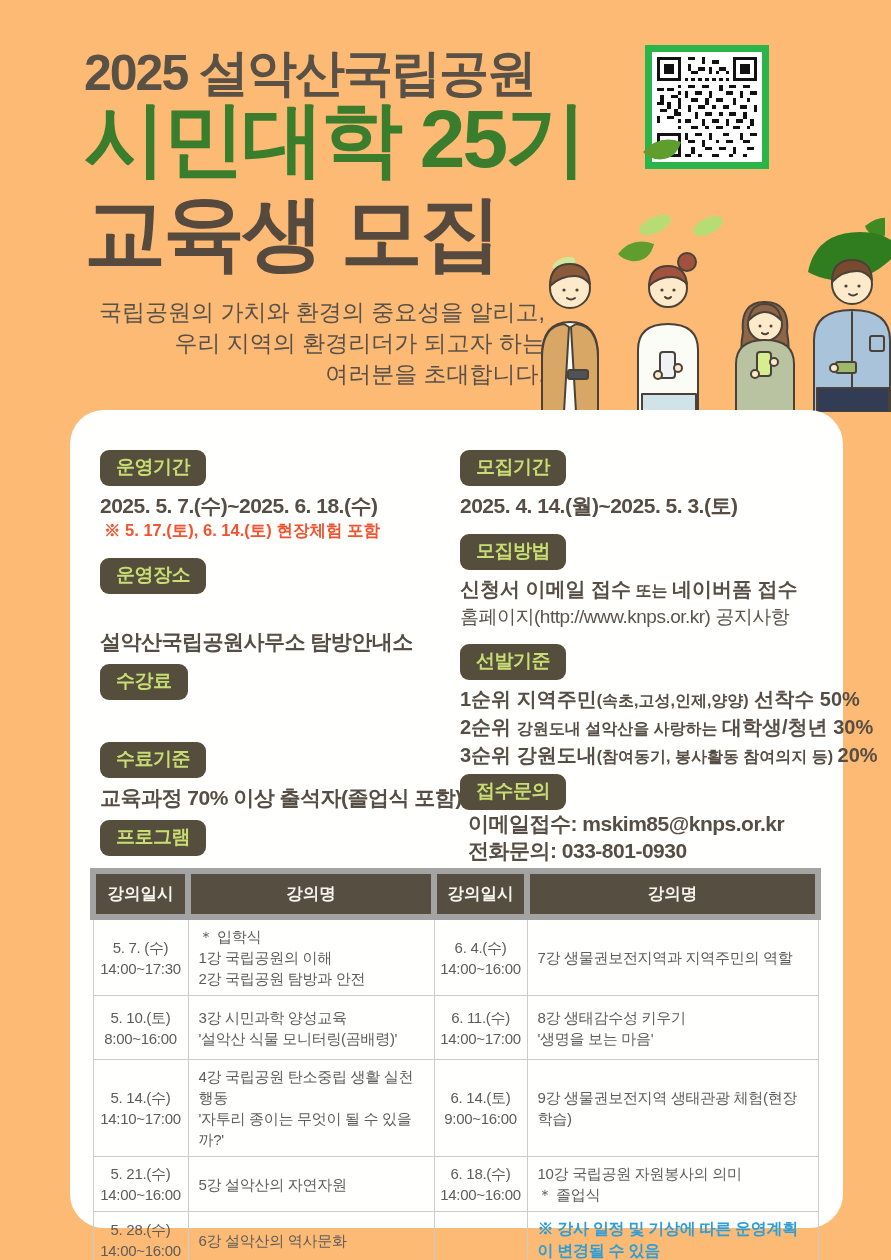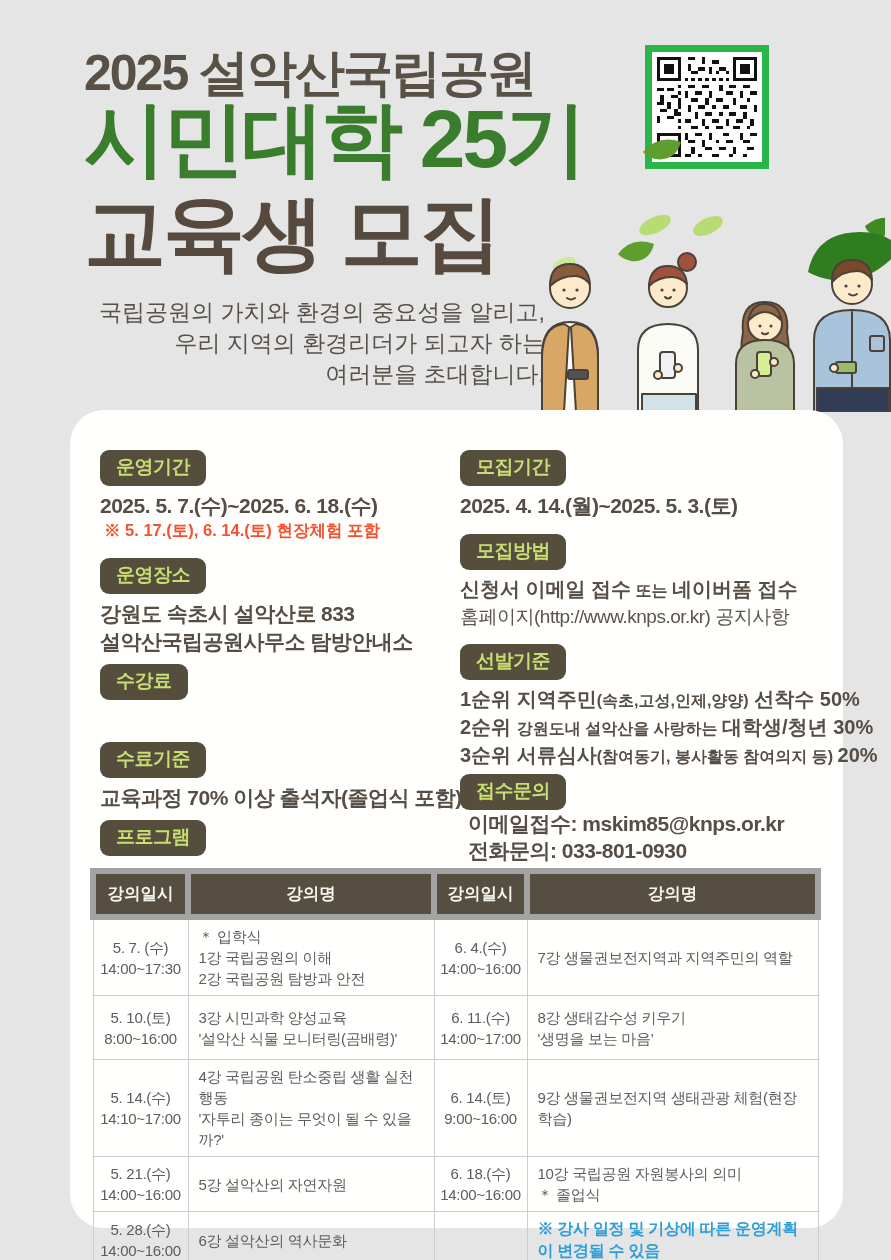--- a/index.html
+++ b/index.html
@@ -1,18 +1,18 @@
 <!DOCTYPE html>
 <html><head>
 <meta charset="utf-8">
 <style>
   html,body { margin:0; padding:0; }
   .poster {
     position:relative; width:891px; height:1260px; overflow:hidden;
-    background:#e5e5e5;
+    background:#fdba74;
     font-family:"Liberation Sans", sans-serif;
     color:#564e45;
   }
   .abs { position:absolute; }
 
   
   .title1 { left:84px; top:40px; font-size:50px; font-weight:800; letter-spacing:-2px; color:#5a5146; }
   .title2 { left:84px; top:98px; font-size:82px; font-weight:800; letter-spacing:-3px; color:#3a7d2c; line-height:1; }
   .title3 { left:84px; top:192px; font-size:82px; font-weight:800; letter-spacing:-3px; color:#564a3e; line-height:1; }
   .subtitle { right:346px; top:297px; text-align:right; font-size:23px; line-height:31px; font-weight:400; color:#57514a; white-space:nowrap; }
@@ -155,21 +155,20 @@
     </g>
   </svg>
 
   <div class="abs card">
 
     <span class="badge lcol" style="top:40px">운영기간</span>
     <div class="val lcol" style="top:82px">2025. 5. 7.(수)~2025. 6. 18.(수)</div>
     <div class="red lcol" style="top:110px; left:34px">※ 5. 17.(토), 6. 14.(토) 현장체험 포함</div>
 
     <span class="badge lcol" style="top:148px">운영장소</span>
-    <div class="val lcol" style="top:190px">강원도 속초시 설악산로 833</div>
     <div class="val lcol" style="top:218px">설악산국립공원사무소 탐방안내소</div>
 
     <span class="badge lcol" style="top:254px">수강료</span>
 
     <span class="badge lcol" style="top:332px">수료기준</span>
     <div class="val lcol" style="top:374px">교육과정 70% 이상 출석자(졸업식 포함)</div>
 
     <span class="badge lcol" style="top:410px">프로그램</span>
 
     <span class="badge rcol" style="top:40px">모집기간</span>
@@ -182,21 +181,21 @@
     <div class="val2 rcol" style="top:194px">홈페이지(http://www.knps.or.kr) 공지사항</div>
 
     <span class="badge rcol" style="top:234px">선발기준</span>
     <div class="mix rcol" style="top:276px">
       <span class="big">1순위 지역주민</span><span class="sm">(속초,고성,인제,양양)</span><span class="big"> 선착수 50%</span>
     </div>
     <div class="mix rcol" style="top:304px">
       <span class="big">2순위 </span><span class="sm">강원도내 설악산을 사랑하는 </span><span class="big">대학생/청년 30%</span>
     </div>
     <div class="mix rcol" style="top:332px">
-      <span class="big">3순위 서류심사</span><span class="sm">(참여동기, 봉사활동 참여의지 등) </span><span class="big">20%</span>
+      <span class="big">3순위 강원도내</span><span class="sm">(참여동기, 봉사활동 참여의지 등) </span><span class="big">20%</span>
     </div>
 
     <span class="badge rcol" style="top:364px">접수문의</span>
     <div class="val rcol" style="top:400px; left:398px">이메일접수: mskim85@knps.or.kr</div>
     <div class="val rcol" style="top:427px; left:398px">전화문의: 033-801-0930</div>
 
     <table class="sched">
       <colgroup>
           <col style="width:95px">
           <col style="width:246px">

